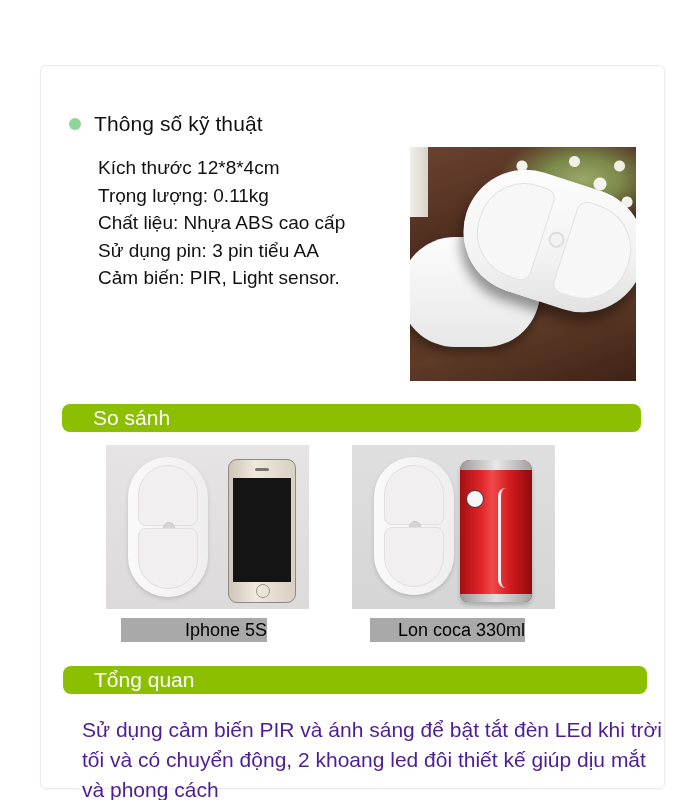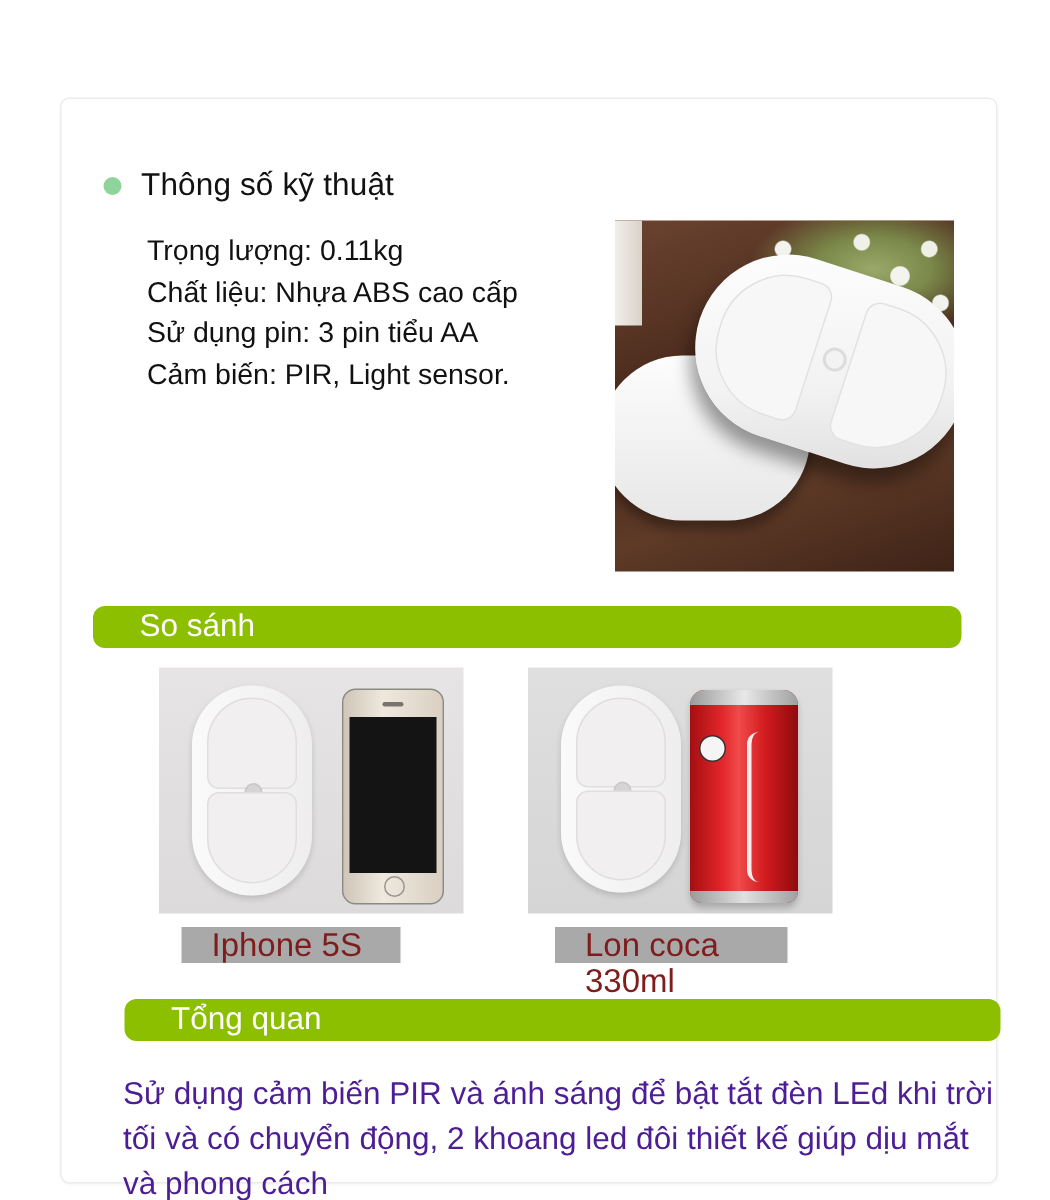--- a/index.html
+++ b/index.html
@@ -53,21 +53,21 @@
   .light-sensor {
     position: absolute; left: 86px; top: 52px; width: 12px; height: 12px; border-radius: 50%;
     border: 2px solid #dcdcdc; background: #f3f3f3; z-index: 2;
   }
 
   .section-bar {
     position: absolute; background: #8bbf00; border-radius: 8px; color: #fff;
     font-size: 21px; line-height: 28px; padding-left: 31px; box-sizing: border-box;
   }
   .bar-compare { left: 62px; top: 404px; width: 579px; height: 28px; }
-  .bar-overview { left: 63px; top: 666px; width: 584px; height: 28px; margin-left: 20px; }
+  .bar-overview { left: 63px; top: 666px; width: 584px; height: 28px; }
 
   .compare-photo { position: absolute; background: #e3e1e1; overflow: hidden; }
   .cmp1 { left: 106px; top: 445px; width: 203px; height: 164px; background: linear-gradient(180deg,#e6e4e4,#dcdada); }
   .cmp2 { left: 352px; top: 445px; width: 203px; height: 164px; background: linear-gradient(180deg,#e0dfdf,#d6d5d5); }
 
   .nl {
     position: absolute; border-radius: 40px; background: linear-gradient(90deg,#fafafa,#eeeeee);
     box-shadow: 0 2px 4px rgba(0,0,0,0.15);
   }
   .nl .lens { position: absolute; left: 10px; right: 10px; height: 42%; background: #f1efef; border: 1px solid #e0dede; }
@@ -89,41 +89,42 @@
     position: absolute; left: 108px; top: 15px; width: 72px; height: 142px; border-radius: 10px 10px 8px 8px;
     background: linear-gradient(90deg,#a30f12 0%,#e3262a 30%,#f04a4a 45%,#d11a1e 70%,#8e0b0e 100%);
     box-shadow: 0 3px 4px rgba(0,0,0,0.2);
   }
   .can::before { content: ""; position: absolute; left: 0; right: 0; top: 0; height: 10px; border-radius: 10px 10px 0 0; background: linear-gradient(90deg,#9a9a9a,#e8e8e8,#a0a0a0); }
   .can::after { content: ""; position: absolute; left: 0; right: 0; bottom: 0; height: 8px; border-radius: 0 0 8px 8px; background: linear-gradient(90deg,#9a9a9a,#e0e0e0,#a0a0a0); }
   .can .wave { position: absolute; left: 38px; top: 28px; width: 16px; height: 100px; border-left: 3px solid #fff; border-radius: 8px; opacity: 0.9; }
   .can .badge { position: absolute; left: 6px; top: 30px; width: 16px; height: 16px; border-radius: 50%; background: #f5f5f5; border: 1px solid #333; }
 
   .caption {
-    position: absolute; background: #a9a9a9; color: #7f1d1d; font-size: 22px; line-height: 24px;
-    padding-left: 20px; box-sizing: border-box;
+    position: absolute; background: #a9a9a9; color: #000000; font-size: 18px; line-height: 24px;
+    padding-left: 20px; box-sizing: border-box; text-align: right;
   }
   .cap1 { left: 121px; top: 618px; width: 146px; height: 24px; }
   .cap2 { left: 370px; top: 618px; width: 155px; height: 24px; }
 
   .overview-text {
     position: absolute; left: 70px; top: 703px; width: 590px; font-size: 21px; line-height: 30px; color: #4c1d95; margin: 12px;
   }
 </style>
 </head>
 <body>
 
 <div class="card"></div>
 
 <div class="spec-heading">
   <span class="bullet"></span>
   <span class="spec-heading-text">Thông số kỹ thuật</span>
 </div>
 
 <ul class="spec-list">
+  <li>Kích thước 12*8*4cm</li>
   <li>Trọng lượng: 0.11kg</li>
   <li>Chất liệu: Nhựa ABS cao cấp</li>
   <li>Sử dụng pin: 3 pin tiểu AA</li>
   <li>Cảm biến: PIR, Light sensor.</li>
 </ul>
 
 <div class="product-photo" title="Two white oval LED motion sensor night lights on a wooden table with white flowers">
   <div class="photo-cup"></div>
   <div class="photo-flowers"></div>
   <div class="light-back"></div>

